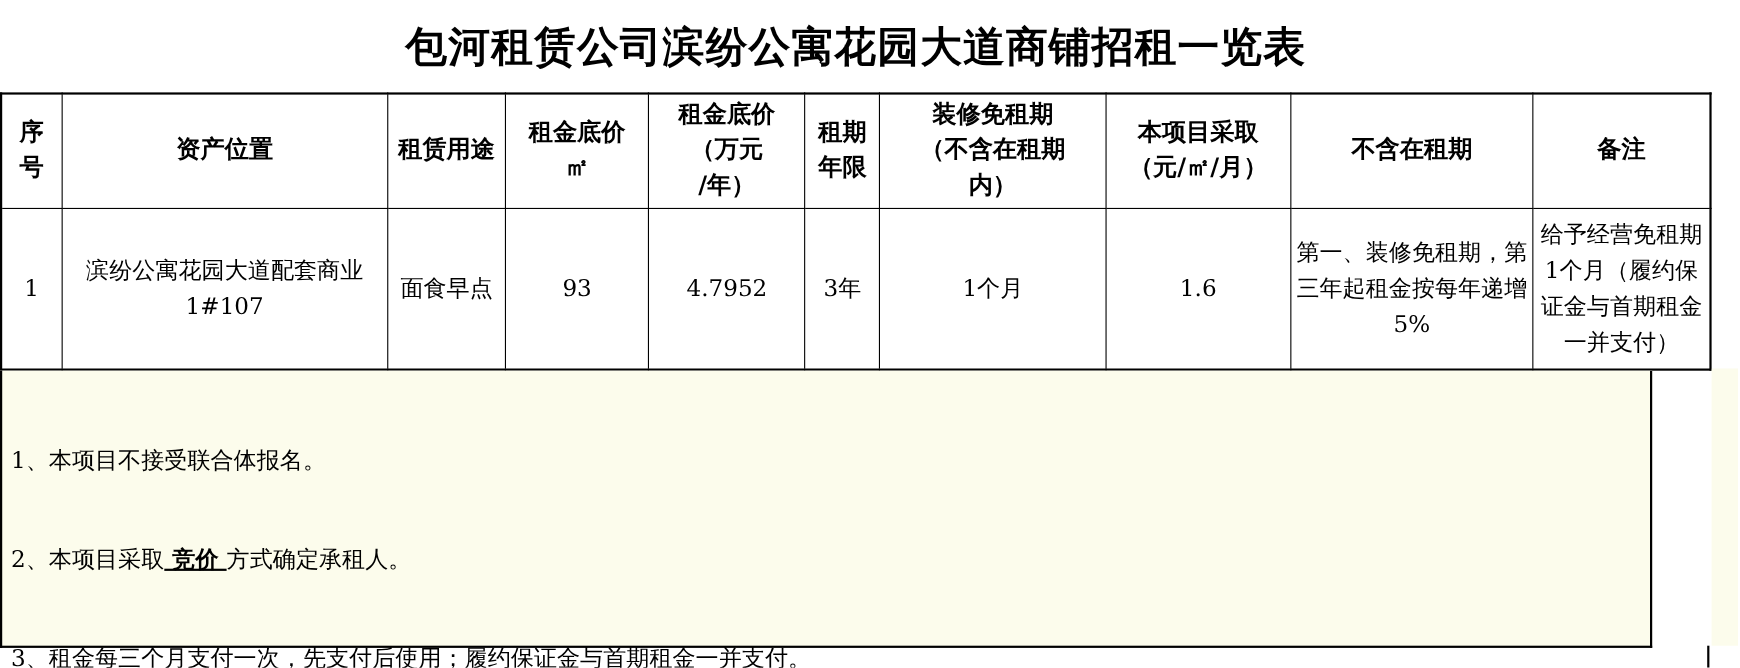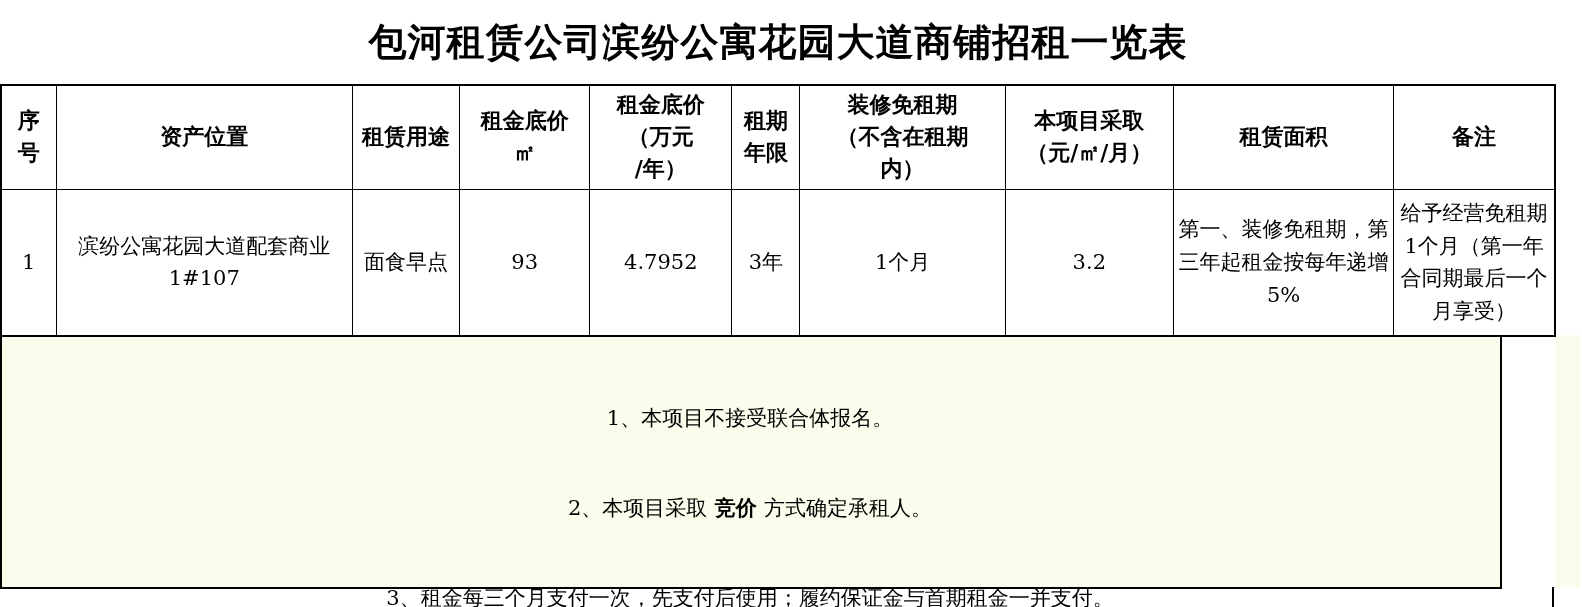--- a/index.html
+++ b/index.html
@@ -54,25 +54,25 @@
   .notes {
     width: 1556px; height: 252px;
     background: #fcfcec;
     border-left: 2px solid #000;
     border-right: 2px solid #000;
     border-bottom: 2px solid #000;
     padding: 6px 10px 4px 8px;
     font-size: 21px;
     line-height: 30px;
     white-space: pre-wrap;
-    text-align: center;
   }
   .notes .line { white-space: pre-wrap; }
   .u {
     font-weight: bold;
+    text-decoration: underline;
     white-space: pre;
   }
 
   .right-sliver {
     position: absolute;
     left: 1556px; top: 335px;
     width: 24px; height: 252px;
     background: #fcfcec;
   }
   .below-border-line {
@@ -115,34 +115,34 @@
       <th>租金底价
 （万元
 /年）</th>
       <th>租期
 年限</th>
       <th>装修免租期
 （不含在租期
 内）</th>
       <th>本项目采取
 （元/㎡/月）</th>
-      <th>租赁面积</th>
+      <th>不含在租期</th>
       <th>备注</th>
     </tr>
     <tr class="data-row">
       <td>1</td>
       <td>滨纷公寓花园大道配套商业1#107</td>
       <td>面食早点</td>
       <td>93</td>
       <td>4.7952</td>
       <td>3年</td>
       <td>1个月</td>
-      <td>3.2</td>
+      <td>1.6</td>
       <td>第一、装修免租期，第三年起租金按每年递增5%</td>
-      <td>给予经营免租期1个月（第一年合同期最后一个月享受）</td>
+      <td>给予经营免租期1个月（履约保证金与首期租金一并支付）</td>
     </tr>
   </tbody>
     </table>
 
   <div class="notes-row">
     <div class="notes">
       <div class="line">1、本项目不接受联合体报名。</div>
       <div class="line"><span>2、本项目采取</span><span class="u"> 竞价 </span><span>方式确定承租人。</span></div>
       <div class="line">3、租金每三个月支付一次，先支付后使用；履约保证金与首期租金一并支付。</div>
       

